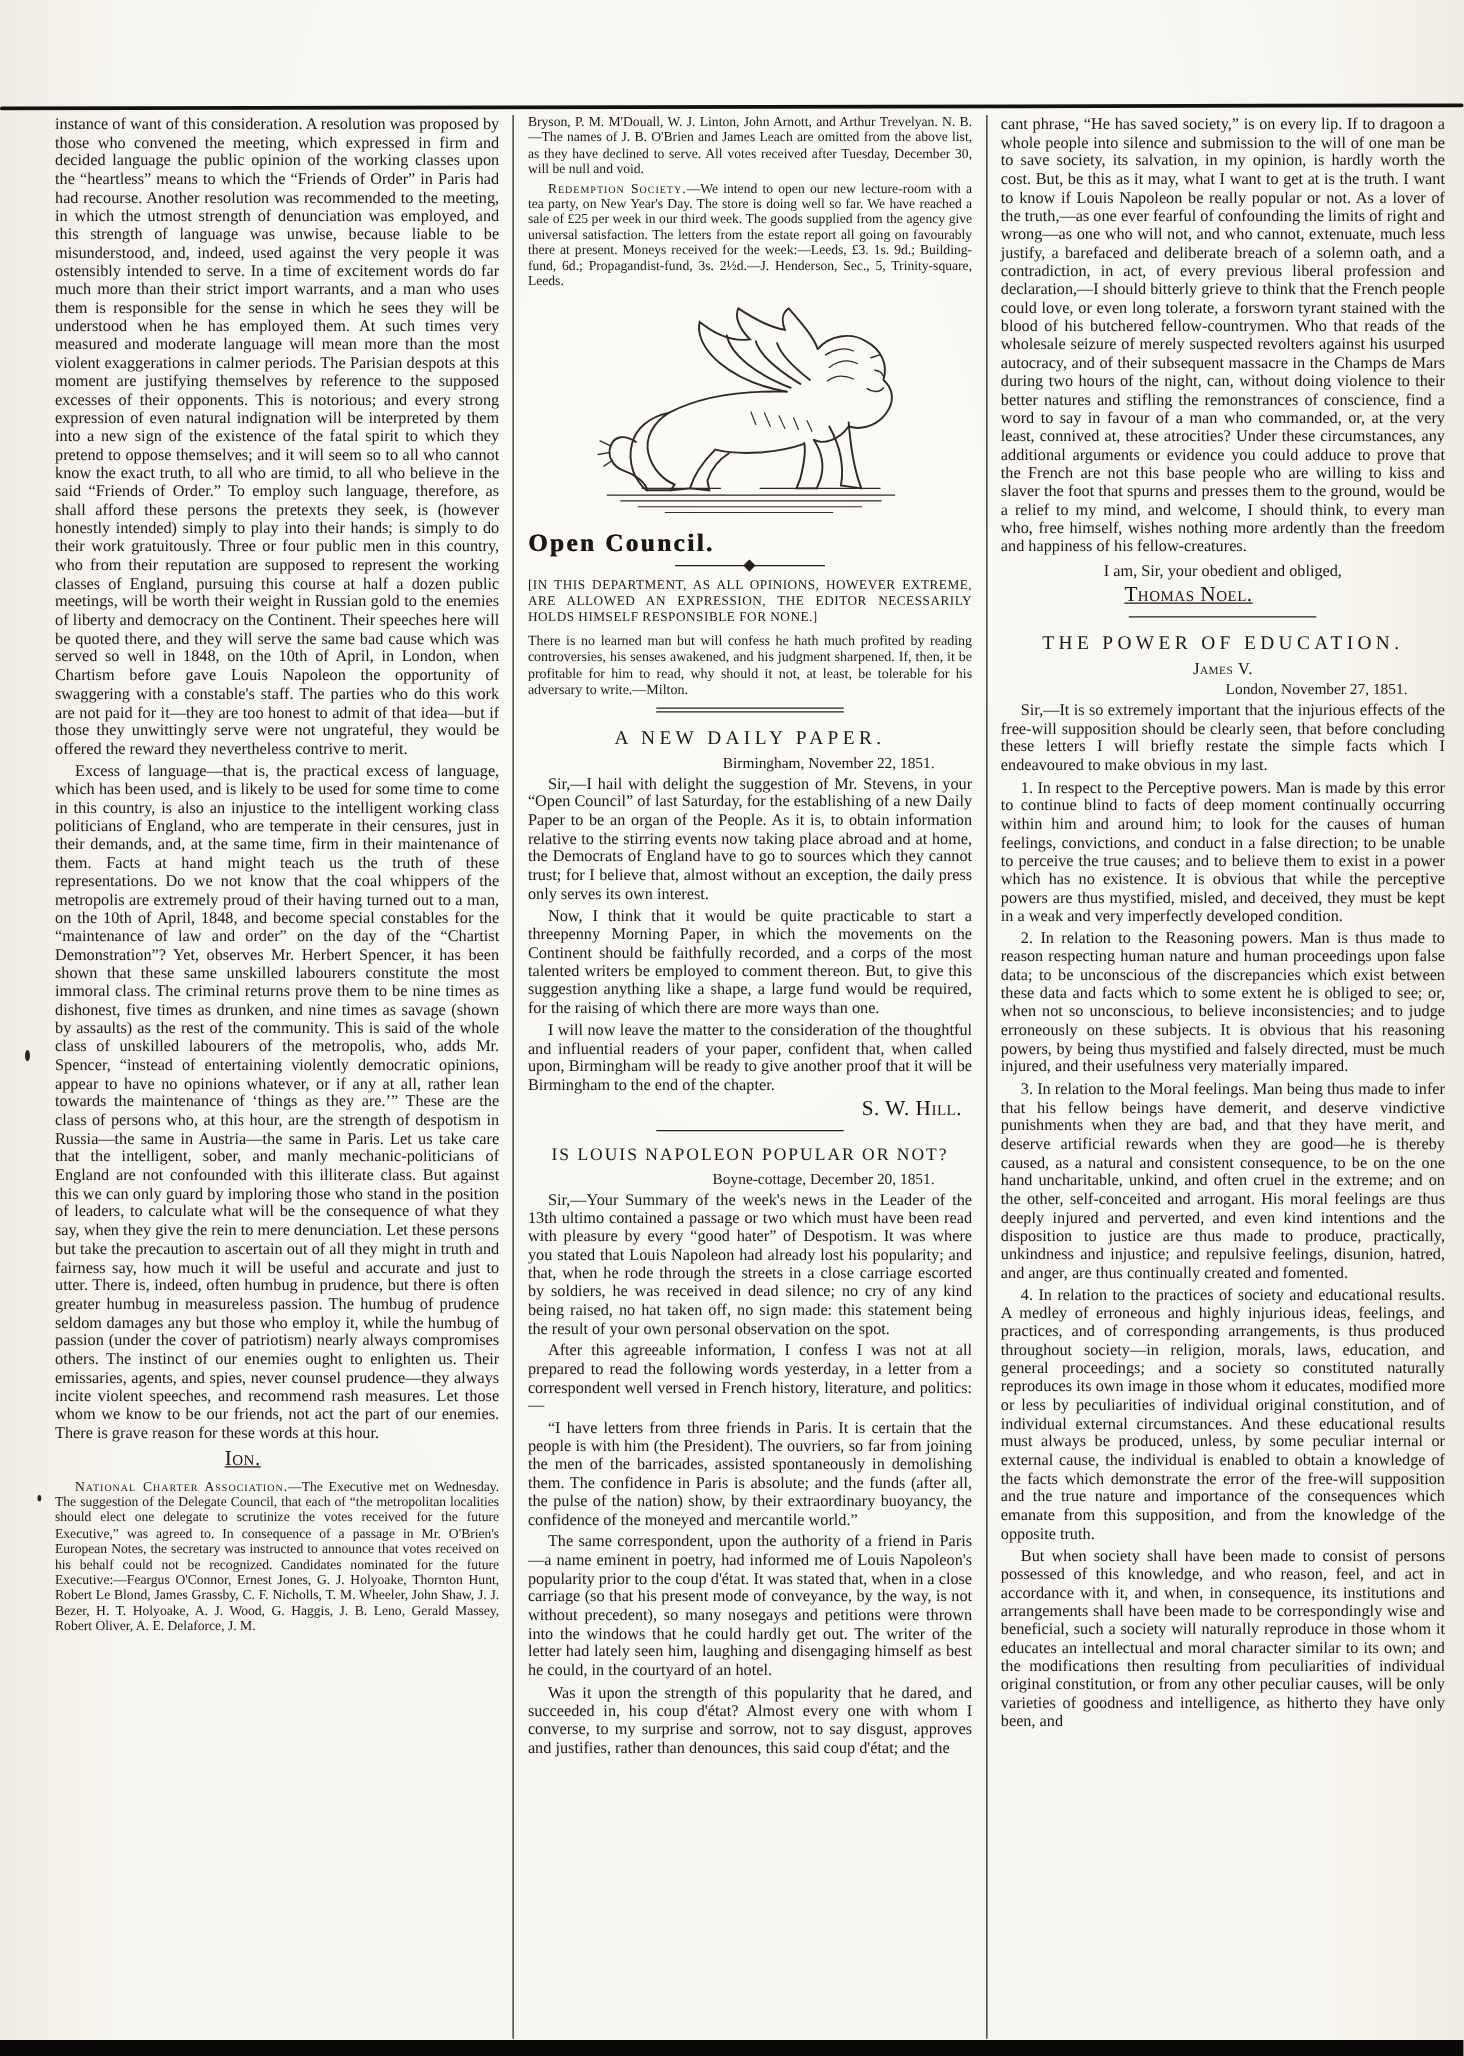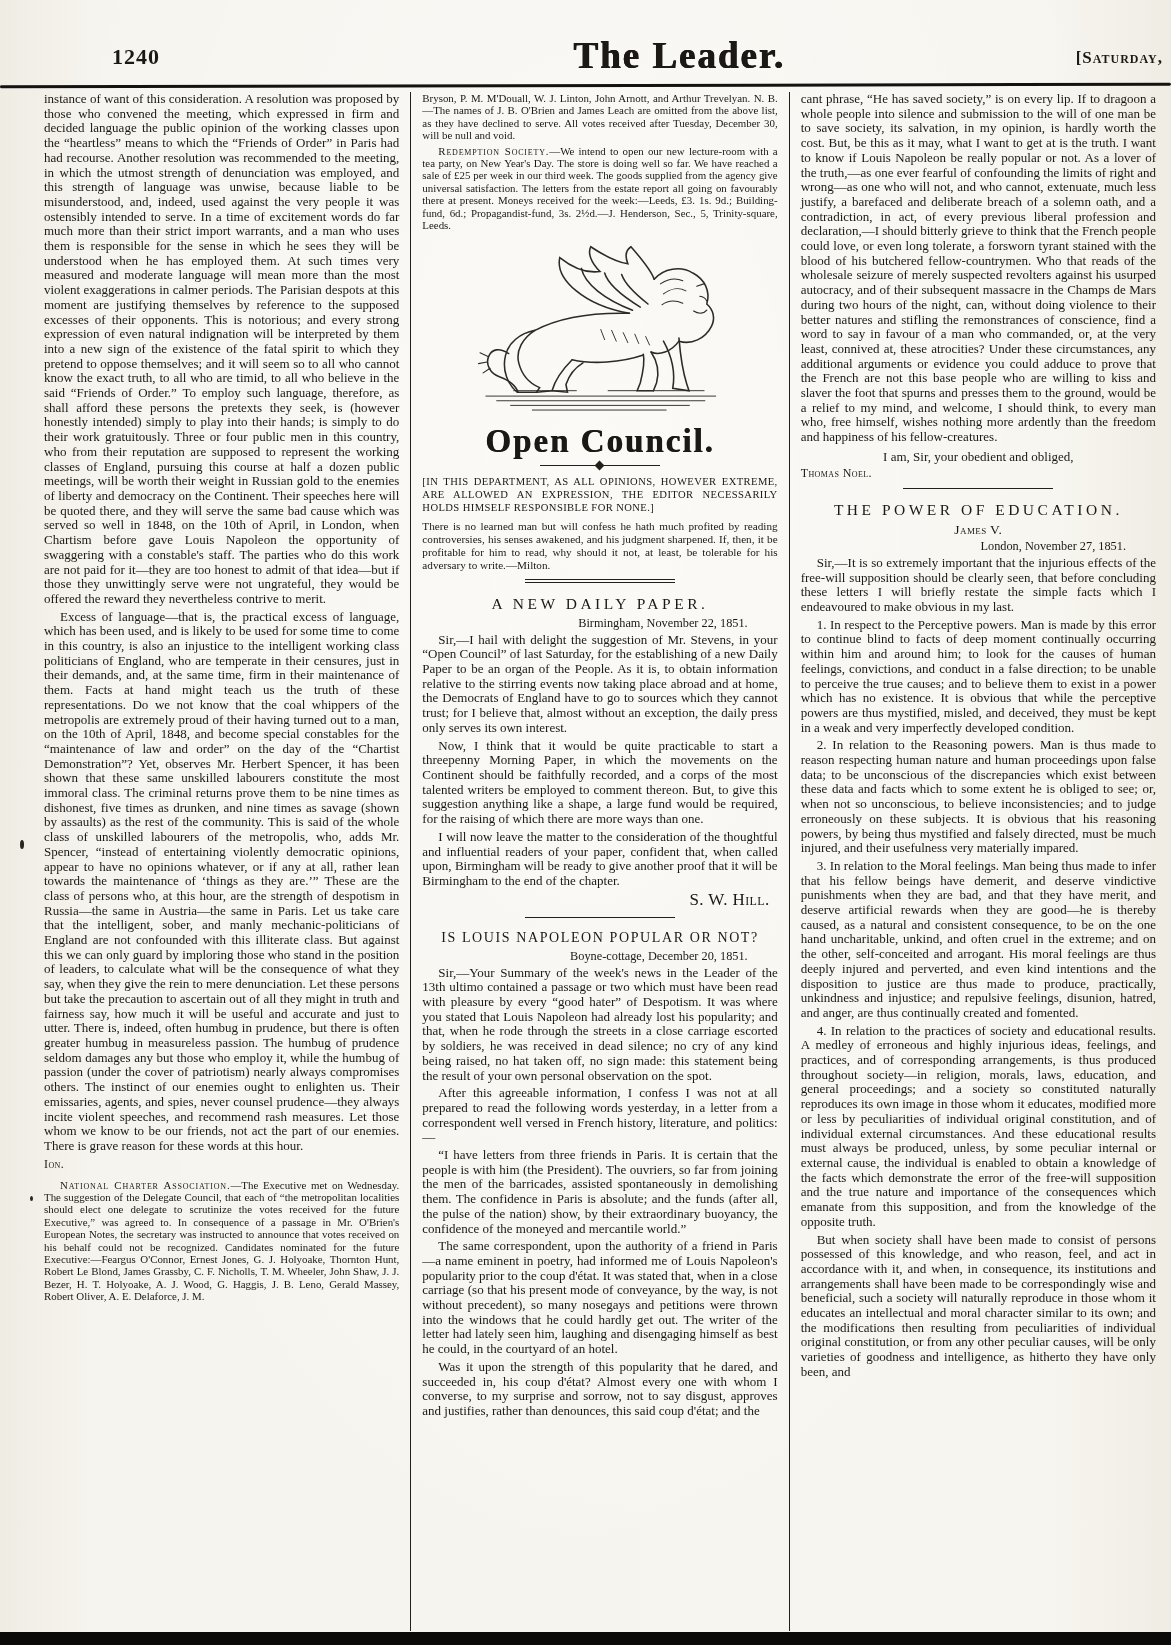--- a/index.html
+++ b/index.html
@@ -24,53 +24,48 @@
   
   .columns { position:absolute; top:92px; left:42px; right:4px; bottom:14px; display:flex; }
   .col { flex:1 1 0; padding:0 11px; overflow:hidden; }
   .col + .col { border-left:1px solid #23201b; }
   .col-left { padding-left:2px; }
   p { margin:0 0 3px 0; font-size:13px; line-height:14.7px; text-align:justify; text-indent:16px; }
   p.noindent { text-indent:0; }
   .small-text { font-size:10.9px; line-height:12.4px; }
   .sc { font-variant:small-caps; letter-spacing:0.4px; }
   .lead { letter-spacing:0.8px; }
-  .sig { text-align:left; font-size:12px; padding-right:55px; margin:1px 0 7px; }
+  .sig { text-align:center; font-size:17px; padding-right:55px; margin:1px 0 7px;text-decoration:underline; }
   .sig-line { text-align:right; font-size:17px; padding-right:8px; margin:-2px 0 4px; }
   .valediction { text-align:center; font-size:13px; margin:4px 0 0; }
   .dateline { text-align:right; font-size:12.3px; padding-right:30px; margin:0 0 2px; }
   .article-title { margin:12px 0 3px; text-align:center; font-size:15.5px; font-weight:normal; letter-spacing:3.5px; }
   .article-title.tight { font-size:14px; letter-spacing:1.6px; }
   .subtitle { text-align:center; font-size:13.5px; margin:1px 0 1px; }
   .rule-single, .rule-double { width:150px; margin:7px auto; border-top:1px solid #23201b; }
   .rule-double { border-bottom:1px solid #23201b; height:2px; }
   
   .lion-figure { margin:8px 0 0; text-align:center; }
   .gothic-heading {
-    margin:2px 0 2px; text-align:center; font-size:33px; font-weight:bold; letter-spacing:2px;
+    margin:2px 0 2px; text-align:left; font-size:20px; font-weight:bold; letter-spacing:2px;
     text-shadow:0.6px 0 0 #1c1813;
   }
   .diamond-rule { display:flex; align-items:center; justify-content:center; width:120px; margin:2px auto 6px; }
   .diamond-rule .line { flex:1; border-top:1.3px solid #23201b; }
   .diamond-rule .diamond { width:7px; height:7px; background:#23201b; transform:rotate(45deg); margin:0 1px; }
   .disclaimer { font-size:10.6px; line-height:13px; letter-spacing:0.4px; text-indent:0; margin-bottom:6px; }
   .epigraph { font-size:11.2px; line-height:12.8px; text-indent:0; margin-bottom:4px; }
   .bottom-bar { position:absolute; left:0; right:0; bottom:0; height:13px; background:#0b0a09; }
   .speck { position:absolute; background:#2a261f; border-radius:50%; }
 </style>
 </head>
 <body>
 
 <div class="page">
 
-  <div class="header">
-    <div class="page-number">1240</div>
-    <div class="masthead">The Leader.</div>
-    <div class="date-label">[Saturday,</div>
-  </div>
   <div class="header-rule"></div>
 
   <div class="columns">
 
     <section class="col col-left">
       <p class="noindent">instance of want of this consideration. A resolution was proposed by those who convened the meeting, which expressed in firm and decided language the public opinion of the working classes upon the “heartless” means to which the “Friends of Order” in Paris had had recourse. Another resolution was recommended to the meeting, in which the utmost strength of denunciation was employed, and this strength of language was unwise, because liable to be misunderstood, and, indeed, used against the very people it was ostensibly intended to serve. In a time of excitement words do far much more than their strict import warrants, and a man who uses them is responsible for the sense in which he sees they will be understood when he has employed them. At such times very measured and moderate language will mean more than the most violent exaggerations in calmer periods. The Parisian despots at this moment are justifying themselves by reference to the supposed excesses of their opponents. This is notorious; and every strong expression of even natural indignation will be interpreted by them into a new sign of the existence of the fatal spirit to which they pretend to oppose themselves; and it will seem so to all who cannot know the exact truth, to all who are timid, to all who believe in the said “Friends of Order.” To employ such language, therefore, as shall afford these persons the pretexts they seek, is (however honestly intended) simply to play into their hands; is simply to do their work gratuitously. Three or four public men in this country, who from their reputation are supposed to represent the working classes of England, pursuing this course at half a dozen public meetings, will be worth their weight in Russian gold to the enemies of liberty and democracy on the Continent. Their speeches here will be quoted there, and they will serve the same bad cause which was served so well in 1848, on the 10th of April, in London, when Chartism before gave Louis Napoleon the opportunity of swaggering with a constable's staff. The parties who do this work are not paid for it—they are too honest to admit of that idea—but if those they unwittingly serve were not ungrateful, they would be offered the reward they nevertheless contrive to merit.</p>
       <p>Excess of language—that is, the practical excess of language, which has been used, and is likely to be used for some time to come in this country, is also an injustice to the intelligent working class politicians of England, who are temperate in their censures, just in their demands, and, at the same time, firm in their maintenance of them. Facts at hand might teach us the truth of these representations. Do we not know that the coal whippers of the metropolis are extremely proud of their having turned out to a man, on the 10th of April, 1848, and become special constables for the “maintenance of law and order” on the day of the “Chartist Demonstration”? Yet, observes Mr. Herbert Spencer, it has been shown that these same unskilled labourers constitute the most immoral class. The criminal returns prove them to be nine times as dishonest, five times as drunken, and nine times as savage (shown by assaults) as the rest of the community. This is said of the whole class of unskilled labourers of the metropolis, who, adds Mr. Spencer, “instead of entertaining violently democratic opinions, appear to have no opinions whatever, or if any at all, rather lean towards the maintenance of ‘things as they are.’” These are the class of persons who, at this hour, are the strength of despotism in Russia—the same in Austria—the same in Paris. Let us take care that the intelligent, sober, and manly mechanic-politicians of England are not confounded with this illiterate class. But against this we can only guard by imploring those who stand in the position of leaders, to calculate what will be the consequence of what they say, when they give the rein to mere denunciation. Let these persons but take the precaution to ascertain out of all they might in truth and fairness say, how much it will be useful and accurate and just to utter. There is, indeed, often humbug in prudence, but there is often greater humbug in measureless passion. The humbug of prudence seldom damages any but those who employ it, while the humbug of passion (under the cover of patriotism) nearly always compromises others. The instinct of our enemies ought to enlighten us. Their emissaries, agents, and spies, never counsel prudence—they always incite violent speeches, and recommend rash measures. Let those whom we know to be our friends, not act the part of our enemies. There is grave reason for these words at this hour.</p>
       <div class="sig sc">Ion.</div>
       <p class="small-text"><span class="sc lead">National Charter Association.</span><span>—The Executive met on Wednesday. The suggestion of the Delegate Council, that each of “the metropolitan localities should elect one delegate to scrutinize the votes received for the future Executive,” was agreed to. In consequence of a passage in Mr. O'Brien's European Notes, the secretary was instructed to announce that votes received on his behalf could not be recognized. Candidates nominated for the future Executive:—Feargus O'Connor, Ernest Jones, G. J. Holyoake, Thornton Hunt, Robert Le Blond, James Grassby, C. F. Nicholls, T. M. Wheeler, John Shaw, J. J. Bezer, H. T. Holyoake, A. J. Wood, G. Haggis, J. B. Leno, Gerald Massey, Robert Oliver, A. E. Delaforce, J. M.</span></p>
     </section>

